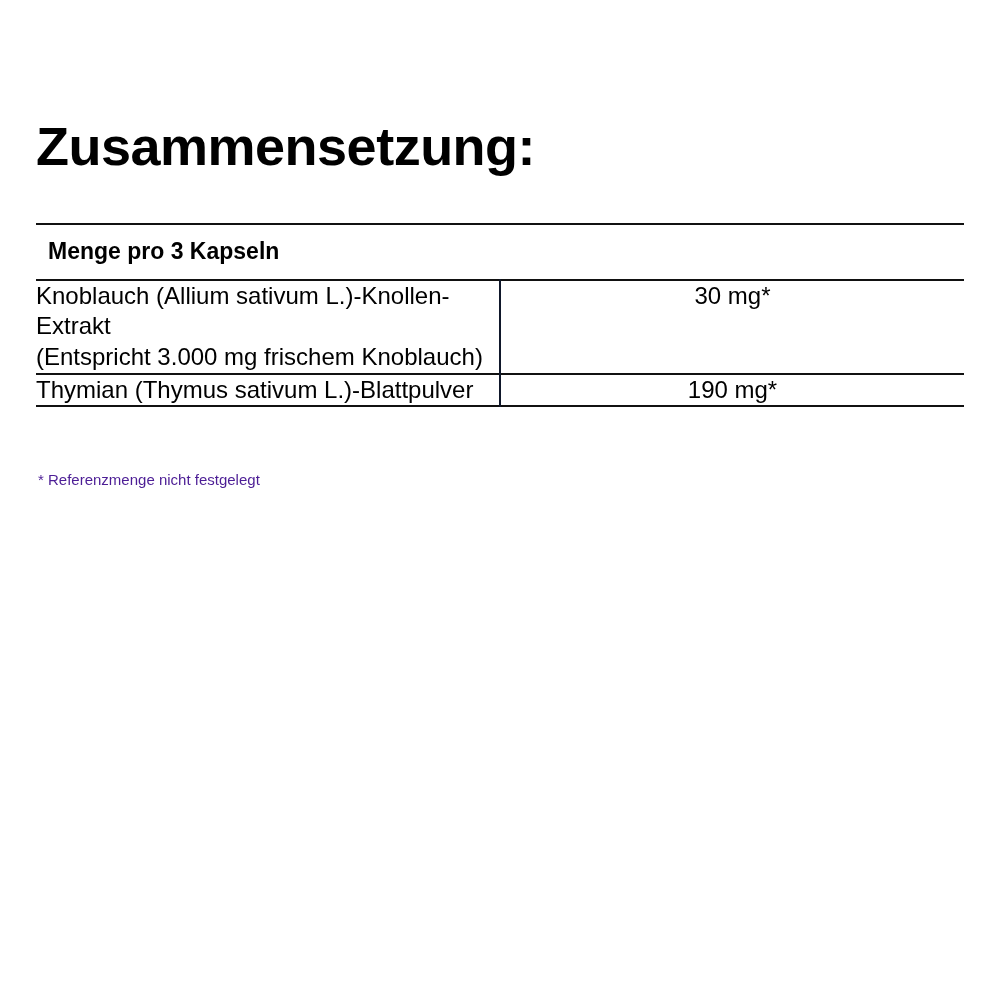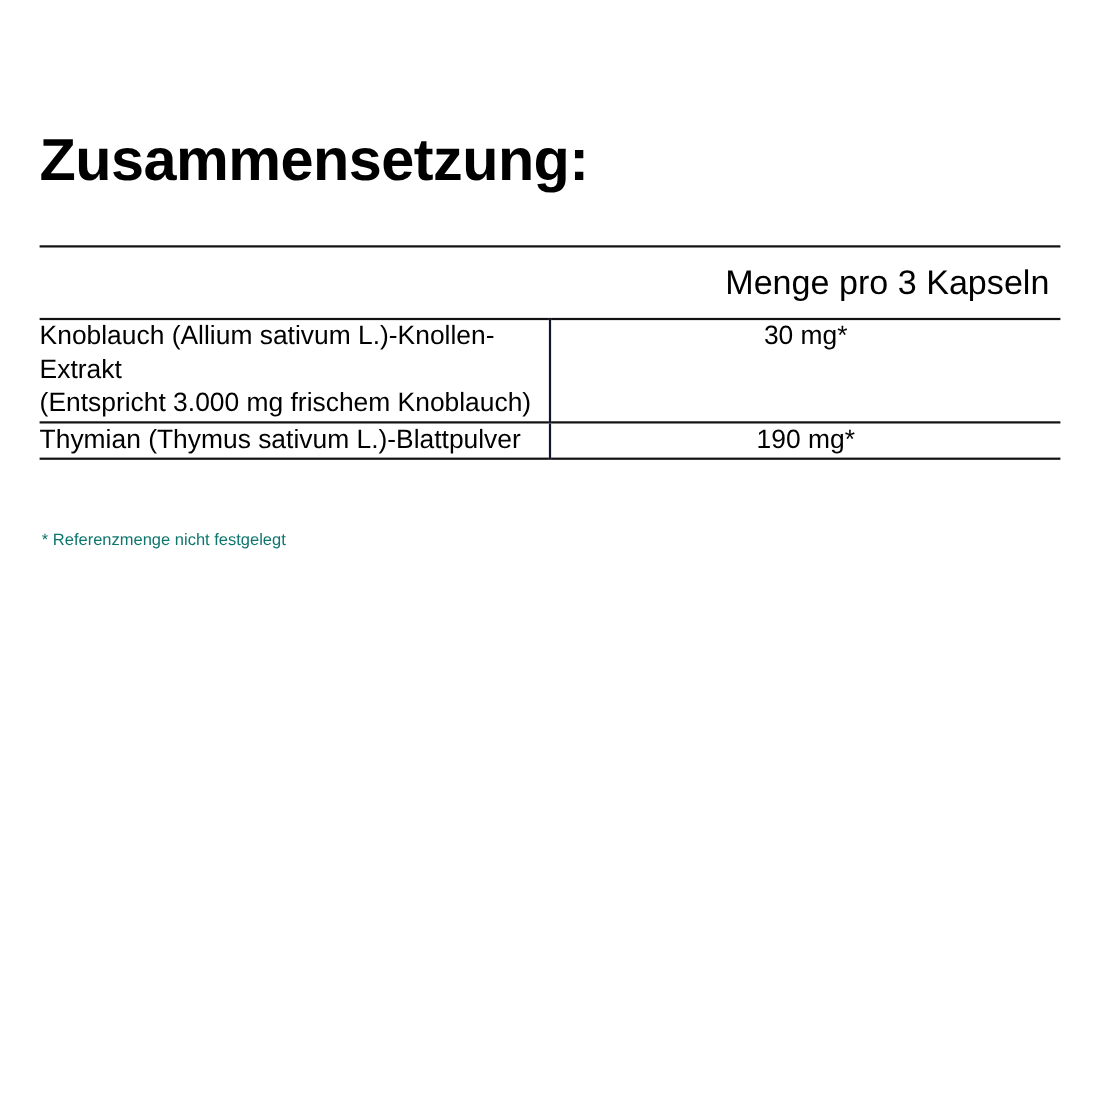--- a/index.html
+++ b/index.html
@@ -48,23 +48,23 @@
     border-bottom: 2px solid #111111;
   }
 
   .nutrition-table th,
   .nutrition-table td {
     padding: 0;
     vertical-align: top;
   }
 
   .head-row th {
-    text-align: right;
-    font-size: 31px;
-    font-weight: 400;
+    text-align: left;
+    font-size: 23px;
+    font-weight: 700;
     padding: 12px 10px 12px 12px;
     line-height: 1.3;
   }
 
   .cell-name {
     font-size: 24px;
     font-weight: 400;
     line-height: 1.28;
     padding: 9px 10px 9px 12px;
     border-right: 2px solid #0f172a;
@@ -82,21 +82,21 @@
 
   .sub-line {
     display: block;
   }
 
   .footnote {
     margin-top: 62px;
     padding-left: 2px;
     font-size: 15px;
     line-height: 1.4;
-    color: #0f766e;
+    color: #4c1d95;
   }
 </style>
 </head>
 <body>
 
 <div class="page">
 
   <h1 class="page-title">Zusammensetzung:</h1>
 
   <table class="nutrition-table">

